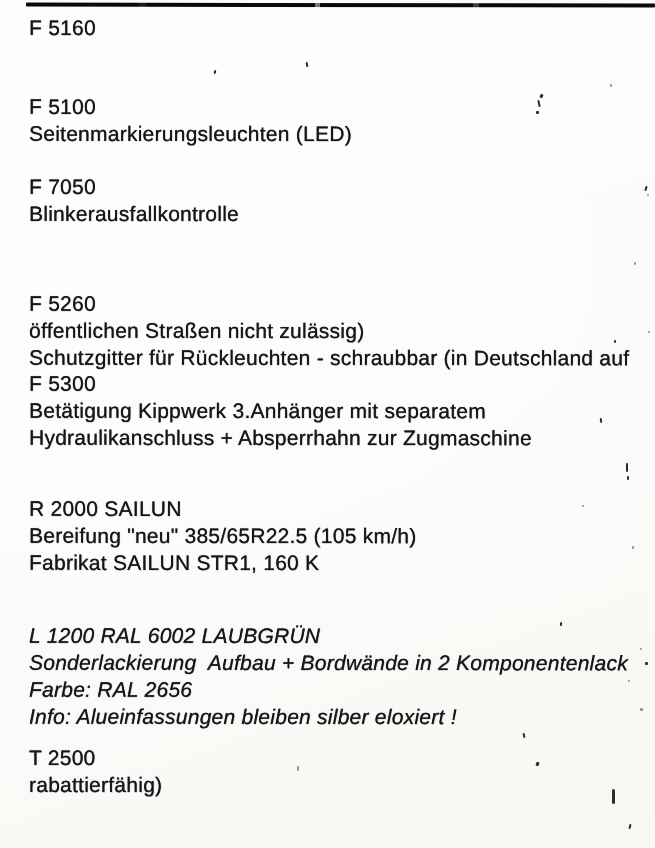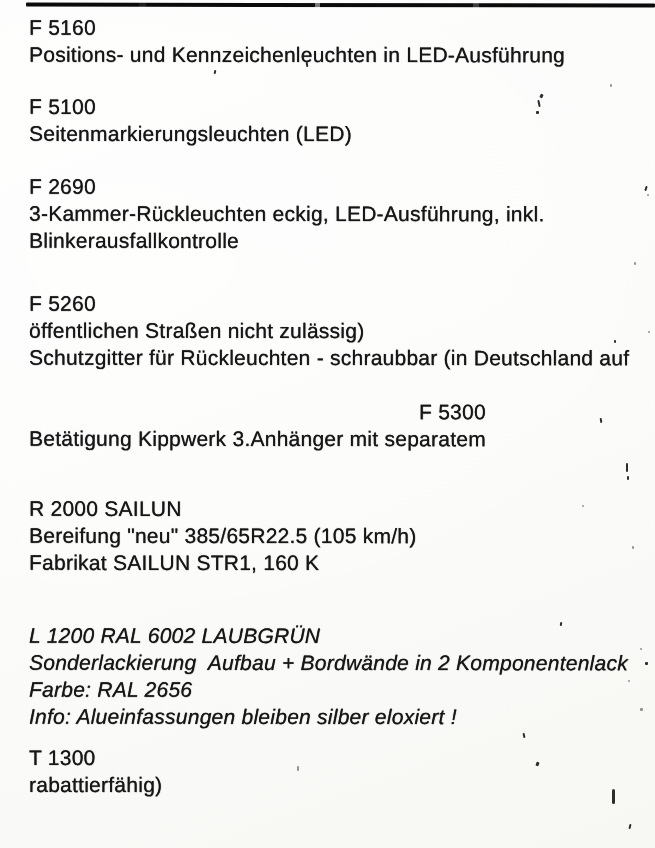--- a/index.html
+++ b/index.html
@@ -26,21 +26,21 @@
         #0b0b0b 72% 100%);
     border-radius:1px;
     transform:rotate(.08deg);
   }
   .content{position:absolute;top:14px;left:29px;right:0;bottom:0;}
   .item{position:absolute;left:0;}
   .item:nth-of-type(1){top:0;}
   .item:nth-of-type(2){top:79px;}
   .item:nth-of-type(3){top:159px;}
   .item:nth-of-type(4){top:276px;}
-  .item:nth-of-type(5){top:384px;text-align:right;}
+  .item:nth-of-type(5){top:356px;}
   .item:nth-of-type(6){top:481px;}
   .item:nth-of-type(7){top:608px;font-style:italic;}
   .item:nth-of-type(8){top:730px;}
   .code,.line{
     font-size:21px;
     line-height:27px;
     letter-spacing:.25px;
     white-space:pre;           
     color:#161616;
     text-shadow:0 0 .7px rgba(25,25,25,.85), .4px .4px 0 rgba(25,25,25,.25); 
@@ -59,60 +59,59 @@
 <body>
 
 <div class="page">
 
   <div class="top-rule"></div>
 
   <main class="content">
 
     <section class="item">
       <div class="code">F 5160</div>
-      <div class="line">Positions- und Kennzeichenleuchten in LED-Ausführung</div>
     </section>
 
     <section class="item">
       <div class="code">F 5100</div>
       <div class="line">Seitenmarkierungsleuchten (LED)</div>
     </section>
 
     <section class="item">
-      <div class="code">F 2690</div>
-      <div class="line">3-Kammer-Rückleuchten eckig, LED-Ausführung, inkl.</div>
+      <div class="code">F 7050</div>
       <div class="line">Blinkerausfallkontrolle</div>
     </section>
 
     <section class="item">
       <div class="code">F 5260</div>
       <div class="line">öffentlichen Straßen nicht zulässig)</div>
       <div class="line">Schutzgitter für Rückleuchten - schraubbar (in Deutschland auf</div>
     </section>
 
     <section class="item">
       <div class="code">F 5300</div>
       <div class="line">Betätigung Kippwerk 3.Anhänger mit separatem</div>
+      <div class="line">Hydraulikanschluss + Absperrhahn zur Zugmaschine</div>
     </section>
 
     <section class="item">
       <div class="code">R 2000 SAILUN</div>
       <div class="line">Bereifung "neu" 385/65R22.5 (105 km/h)</div>
       <div class="line">Fabrikat SAILUN STR1, 160 K</div>
     </section>
 
     <section class="item">
       <div class="code">L 1200 RAL 6002 LAUBGRÜN</div>
       <div class="line">Sonderlackierung  Aufbau + Bordwände in 2 Komponentenlack</div>
       <div class="line">Farbe: RAL 2656</div>
       <div class="line">Info: Alueinfassungen bleiben silber eloxiert !</div>
     </section>
 
     <section class="item">
-      <div class="code">T 1300</div>
+      <div class="code">T 2500</div>
       <div class="line">rabattierfähig)</div>
     </section>
 
   </main>
 
   <div class="speck" style="left:214px;top:70px;width:2px;height:4px;transform:rotate(12deg);"></div>
   <div class="speck" style="left:306px;top:62px;width:2px;height:5px;transform:rotate(-10deg);"></div>
   <div class="speck faint" style="left:610px;top:84px;width:2px;height:3px;"></div>
   <div class="speck" style="left:540px;top:94px;width:3px;height:4px;transform:rotate(25deg);"></div>
   <div class="speck" style="left:538px;top:100px;width:2px;height:7px;transform:rotate(-12deg);"></div>

